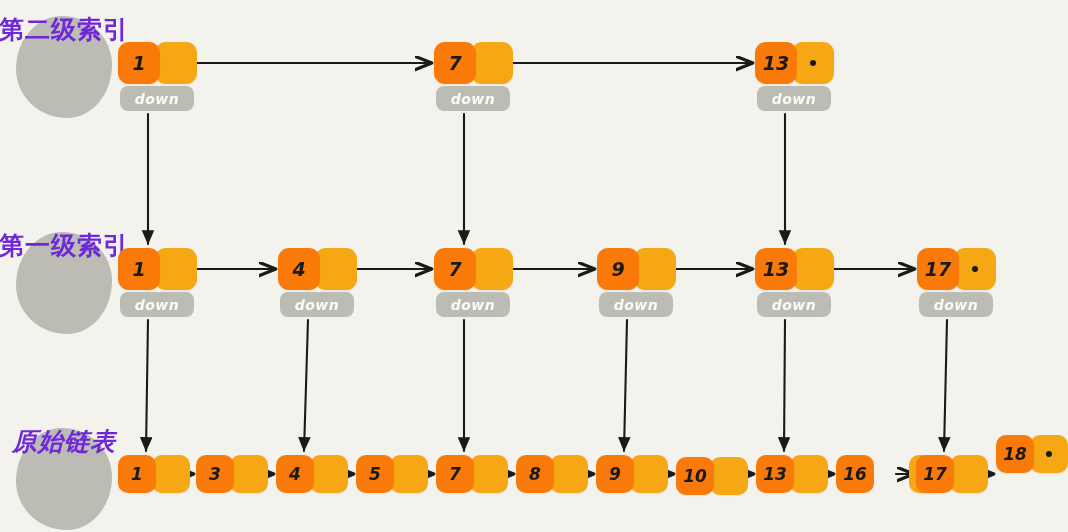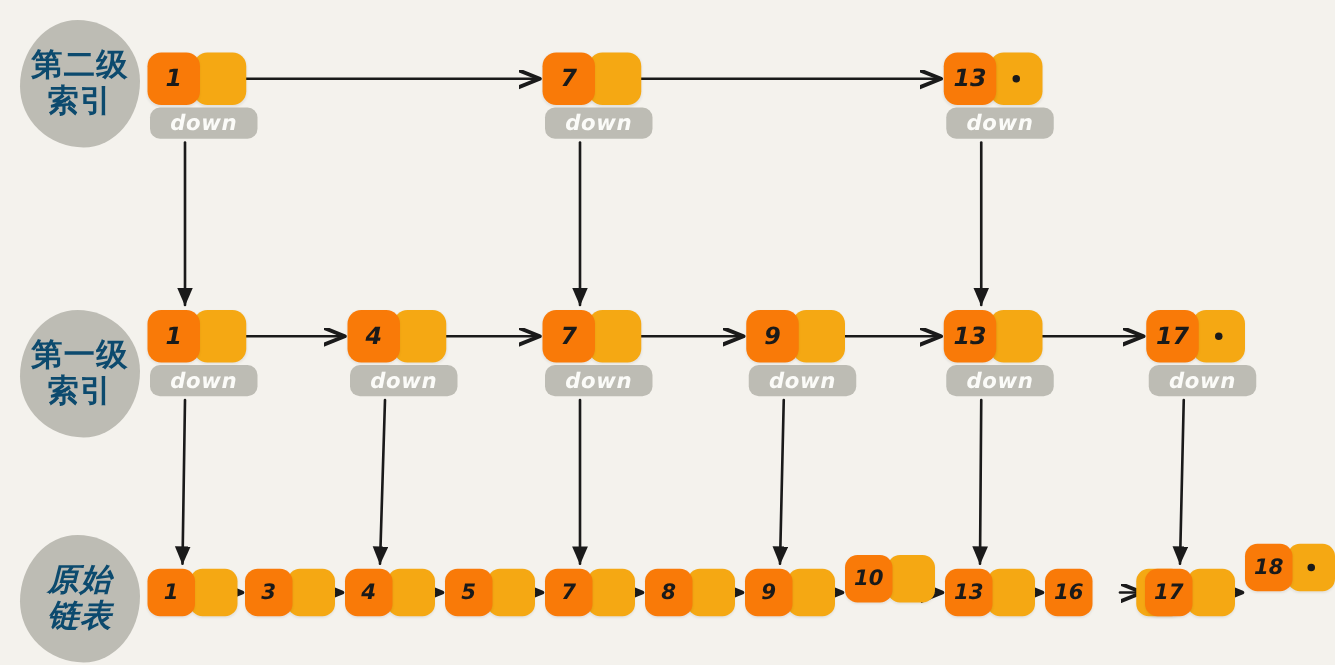--- a/index.html
+++ b/index.html
@@ -17,24 +17,23 @@
   }
 
   
   .row-label {
     position: absolute;
     width: 96px;
     height: 102px;
     background: #bdbcb4;
     border-radius: 48% 52% 47% 53% / 52% 48% 52% 48%;
     display: flex;
-    flex-direction: column;
-    align-items: center;
-    justify-content: center;
-    color: #0c4a6e;
+    flex-direction: row;
+    justify-content: center;
+    color: #6d28d9;
     font-size: 25px;
     font-weight: bold;
     letter-spacing: 1px;
     line-height: 1.15;
     font-family: "DejaVu Sans", sans-serif;
   }
   .row-label span { display: block; white-space: nowrap; }
 
   
   .node {
@@ -85,29 +84,29 @@
     width: 38px;
     height: 38px;
     border-radius: 10px;
     font-size: 17px;
   }
   .node.small .cell-ptr { margin-left: -4px; }
 
   
   .down-chip {
     position: absolute;
-    width: 86px;
+    width: 74px;
     height: 25px;
     background: #bdbcb4;
     border-radius: 8px;
     display: flex;
     align-items: center;
     justify-content: center;
     color: #fbfbf8;
-    font-size: 17px;
+    font-size: 14px;
     font-weight: bold;
     font-style: italic;
     letter-spacing: 0.5px;
     font-family: "DejaVu Sans", sans-serif;
   }
 
   
   #arrows {
     position: absolute;
     left: 0;
@@ -160,21 +159,21 @@
         <line x1="896" y1="474" x2="913" y2="474" marker-end="url(#ah)"></line>
         <line x1="976" y1="474" x2="993" y2="474" marker-end="url(#ah)"></line>
       </g>
   </svg>
 
   <div id="labels-layer">
       <div class="row-label" style="left: 16px; top: 16px;">
         <span>第二级</span>
         <span>索引</span>
       </div>
-      <div class="row-label" style="left: 16px; top: 248px;">
+      <div class="row-label" style="left: 16px; top: 232px;">
         <span>第一级</span>
         <span>索引</span>
       </div>
       <div class="row-label" style="left: 16px; top: 428px; font-style: italic;">
         <span>原始</span>
         <span>链表</span>
       </div>
     </div>
   <div id="nodes-layer">
       <div class="node" style="left: 118px; top: 42px;">
@@ -247,21 +246,21 @@
         <div class="cell-ptr"></div>
       </div>
       <div class="node small" style="left: 516px; top: 455px;">
         <div class="cell-val">8</div>
         <div class="cell-ptr"></div>
       </div>
       <div class="node small" style="left: 596px; top: 455px;">
         <div class="cell-val">9</div>
         <div class="cell-ptr"></div>
       </div>
-      <div class="node small" style="left: 676px; top: 444px;">
+      <div class="node small" style="left: 676px; top: 457px;">
         <div class="cell-val">10</div>
         <div class="cell-ptr"></div>
       </div>
       <div class="node small" style="left: 756px; top: 455px;">
         <div class="cell-val">13</div>
         <div class="cell-ptr"></div>
       </div>
       <div class="node small" style="left: 836px; top: 455px; gap: 39px;">
         <div class="cell-val">16</div>
         <div class="cell-ptr"></div>

